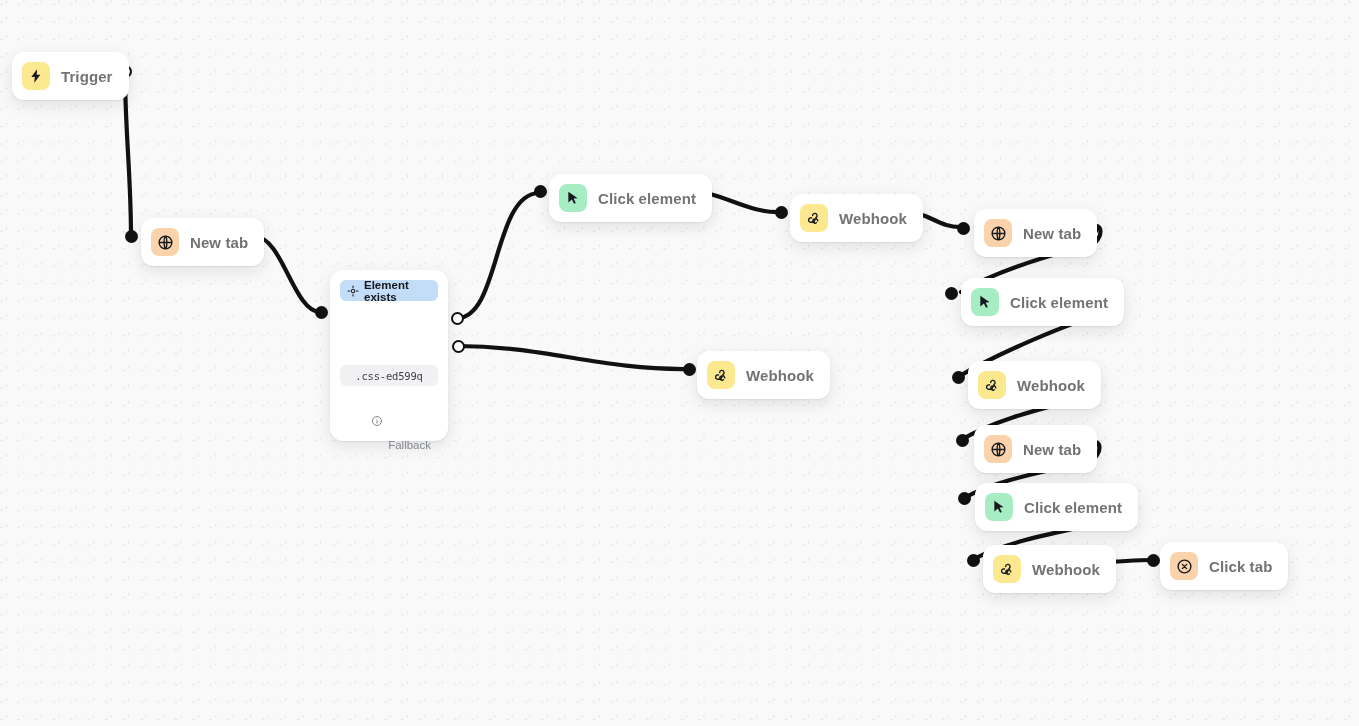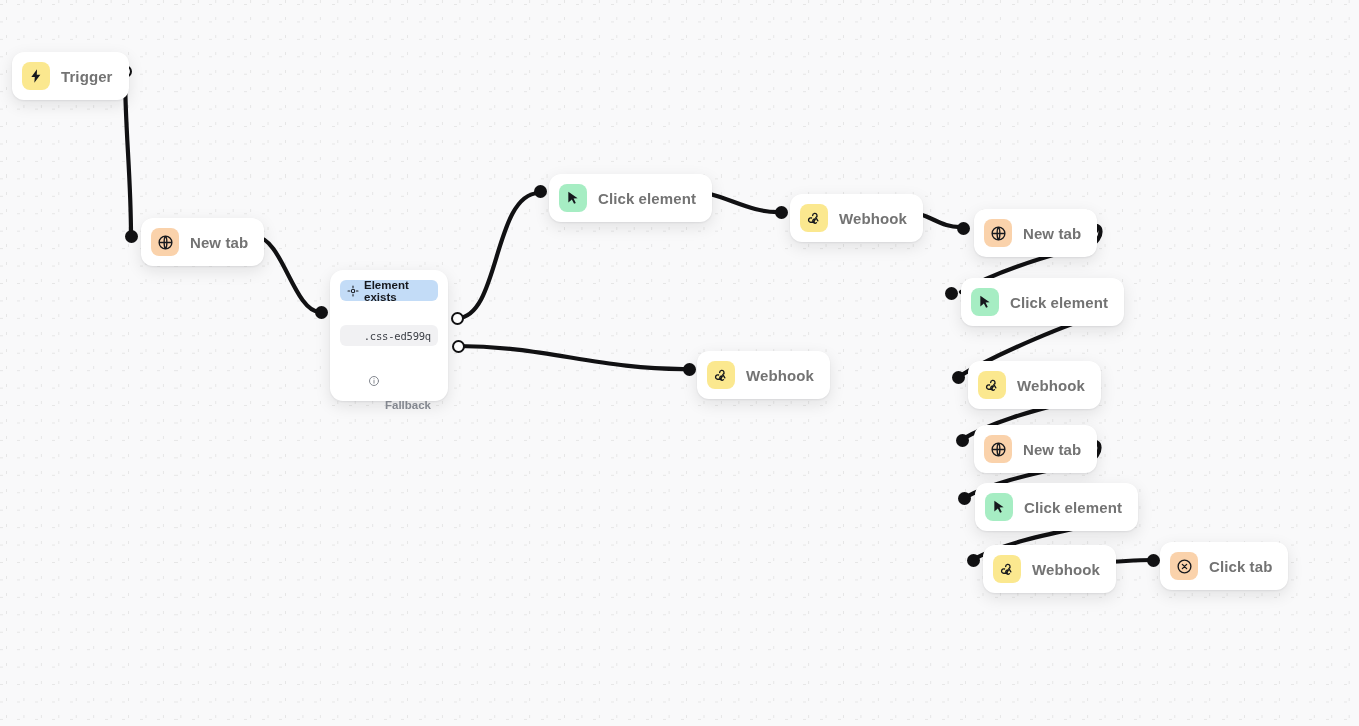--- a/index.html
+++ b/index.html
@@ -60,27 +60,27 @@
     padding:10px;
     display:flex; flex-direction:column; gap:24px;
     width:118px;
   }
   .cond-row {
     display:flex; align-items:center; justify-content:flex-end;
     gap:5px; height:21px; border-radius:6px; padding:0 7px;
   }
   .cond-row.primary { background:#c3dcf7; justify-content:flex-start; }
   .cond-row.primary .ctext { font-size:11.5px; font-weight:600; color:#16181d; }
-  .cond-row.selector { background:#f1f1f3; justify-content:flex-end; }
+  .cond-row.selector { background:#f1f1f3; justify-content:center;margin-top:40px; }
   .cond-row.selector .ctext {
     font-family:"DejaVu Sans Mono", monospace; font-size:10.5px; color:#3c3f46;
     letter-spacing:-.2px;
   }
   .cond-row.fallback { background:transparent; }
-  .cond-row.fallback .ctext { font-size:11.5px; color:#83878f; font-weight:700;margin-top:48px; }
+  .cond-row.fallback .ctext { font-size:11.5px; color:#83878f; font-weight:400;margin-top:48px; }
 </style>
 </head>
 <body>
 
 <div id="canvas"></div>
 
 <svg id="edges" viewBox="0 0 1359 726" width="1359" height="726">
 
   <path d="M125,71 C125,130 131,175 131,236"></path>
 

